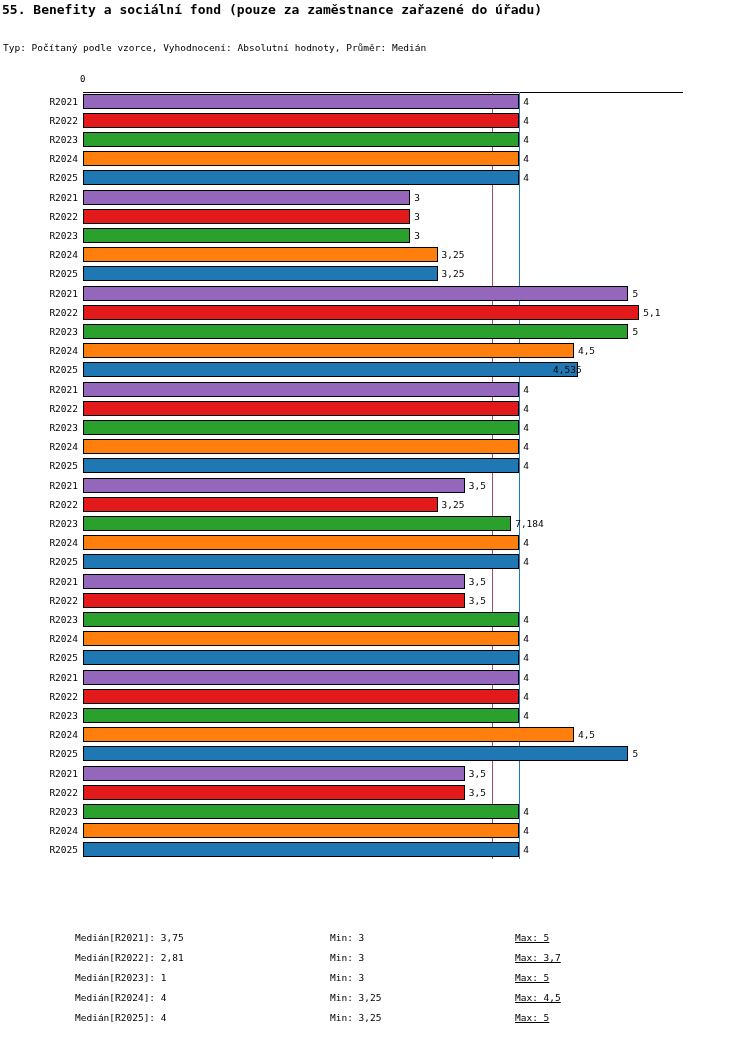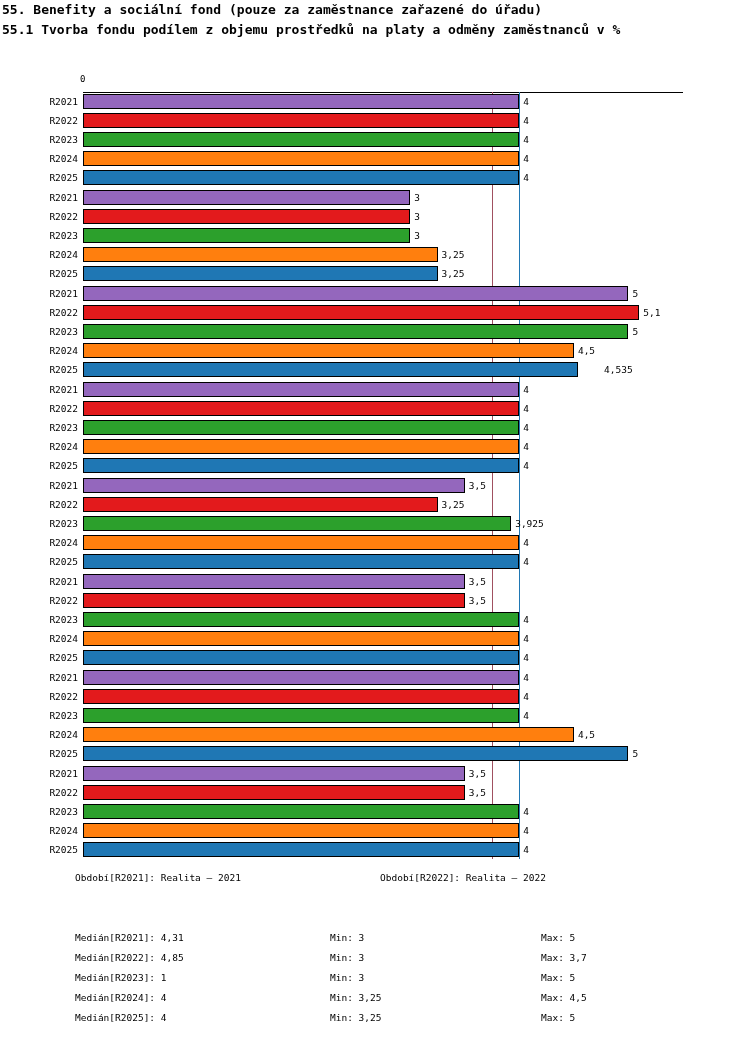--- a/index.html
+++ b/index.html
@@ -79,29 +79,29 @@
     width: 660px;
     font-size: 9.5px;
   }
   .legend-row { position: relative; height: 20px; }
   .legend-c1 { position: absolute; left: 0; white-space: nowrap; }
   .legend-c2 { position: absolute; left: 305px; white-space: nowrap; }
   .stats { position: absolute; left: 75px; top: 932px; width: 660px; font-size: 9.5px; }
   .stat-row { position: relative; height: 20px; }
   .stat-med { position: absolute; left: 0; white-space: nowrap; }
   .stat-min { position: absolute; left: 255px; white-space: nowrap; }
-  .stat-max { position: absolute; left: 466px; white-space: nowrap; }
+  .stat-max { position: absolute; left: 440px; white-space: nowrap; text-decoration: underline; }
 </style>
 </head>
 <body>
 
 <div class="page">
 
   <div class="title1">55. Benefity a sociální fond (pouze za zaměstnance zařazené do úřadu)</div>
-  <div class="title2">55.1 Tvorba fondu podílem z objemu prostředků na platy a odměny zaměstnanců v %</div>
+  <div class="subtitle">Typ: Počítaný podle vzorce, Vyhodnocení: Absolutní hodnoty, Průměr: Medián</div>
 
   <div class="axis-zero-label">0</div>
   <div class="axis-top-line"></div>
 
   <div class="vline median" id="median-line" style="left: 492.091px;"></div>
   <div class="vline axis0" id="axis-line" style="left: 519.364px;"></div>
 
   <div class="plot" id="plot">
       <div class="group">
         <div class="row">
@@ -176,21 +176,21 @@
           <div class="bar-value" style="left: 545.455px;">5</div>
         </div>
         <div class="row">
           <div class="row-label">R2024</div>
           <div class="bar" style="width: 490.909px; background: rgb(255, 127, 14);"></div>
           <div class="bar-value" style="left: 490.909px;">4,5</div>
         </div>
         <div class="row">
           <div class="row-label">R2025</div>
           <div class="bar" style="width: 494.727px; background: rgb(31, 119, 180);"></div>
-          <div class="bar-value" style="left: 517px;">4,535</div>
+          <div class="bar-value" style="left: 466px;">4,535</div>
         </div>
         <div style="height: 1px;"></div>
       </div>
       <div class="group">
         <div class="row">
           <div class="row-label">R2021</div>
           <div class="bar" style="width: 436.364px; background: rgb(148, 103, 189);"></div>
           <div class="bar-value" style="left: 436.364px;">4</div>
         </div>
         <div class="row">
@@ -222,21 +222,21 @@
           <div class="bar-value" style="left: 381.818px;">3,5</div>
         </div>
         <div class="row">
           <div class="row-label">R2022</div>
           <div class="bar" style="width: 354.545px; background: rgb(227, 26, 28);"></div>
           <div class="bar-value" style="left: 354.545px;">3,25</div>
         </div>
         <div class="row">
           <div class="row-label">R2023</div>
           <div class="bar" style="width: 428.182px; background: rgb(44, 160, 44);"></div>
-          <div class="bar-value" style="left: 428.182px;">3,925</div>
+          <div class="bar-value" style="left: 428.182px;">7,184</div>
         </div>
         <div class="row">
           <div class="row-label">R2024</div>
           <div class="bar" style="width: 436.364px; background: rgb(255, 127, 14);"></div>
           <div class="bar-value" style="left: 436.364px;">4</div>
         </div>
         <div class="row">
           <div class="row-label">R2025</div>
           <div class="bar" style="width: 436.364px; background: rgb(31, 119, 180);"></div>
           <div class="bar-value" style="left: 436.364px;">4</div>
@@ -322,33 +322,29 @@
         </div>
         <div class="row">
           <div class="row-label">R2025</div>
           <div class="bar" style="width: 436.364px; background: rgb(31, 119, 180);"></div>
           <div class="bar-value" style="left: 436.364px;">4</div>
         </div>
       </div>
     </div>
 
   <div class="legend" id="legend">
-      <div class="legend-row">
-        <span class="legend-c1">Období[R2021]: Realita – 2021</span>
-        <span class="legend-c2">Období[R2022]: Realita – 2022</span>
-      </div>
     </div>
   <div class="stats" id="stats">
       <div class="stat-row">
-        <span class="stat-med">Medián[R2021]: 4,31</span>
+        <span class="stat-med">Medián[R2021]: 3,75</span>
         <span class="stat-min">Min: 3</span>
         <span class="stat-max">Max: 5</span>
       </div>
       <div class="stat-row">
-        <span class="stat-med">Medián[R2022]: 4,85</span>
+        <span class="stat-med">Medián[R2022]: 2,81</span>
         <span class="stat-min">Min: 3</span>
         <span class="stat-max">Max: 3,7</span>
       </div>
       <div class="stat-row">
         <span class="stat-med">Medián[R2023]: 1</span>
         <span class="stat-min">Min: 3</span>
         <span class="stat-max">Max: 5</span>
       </div>
       <div class="stat-row">
         <span class="stat-med">Medián[R2024]: 4</span>

